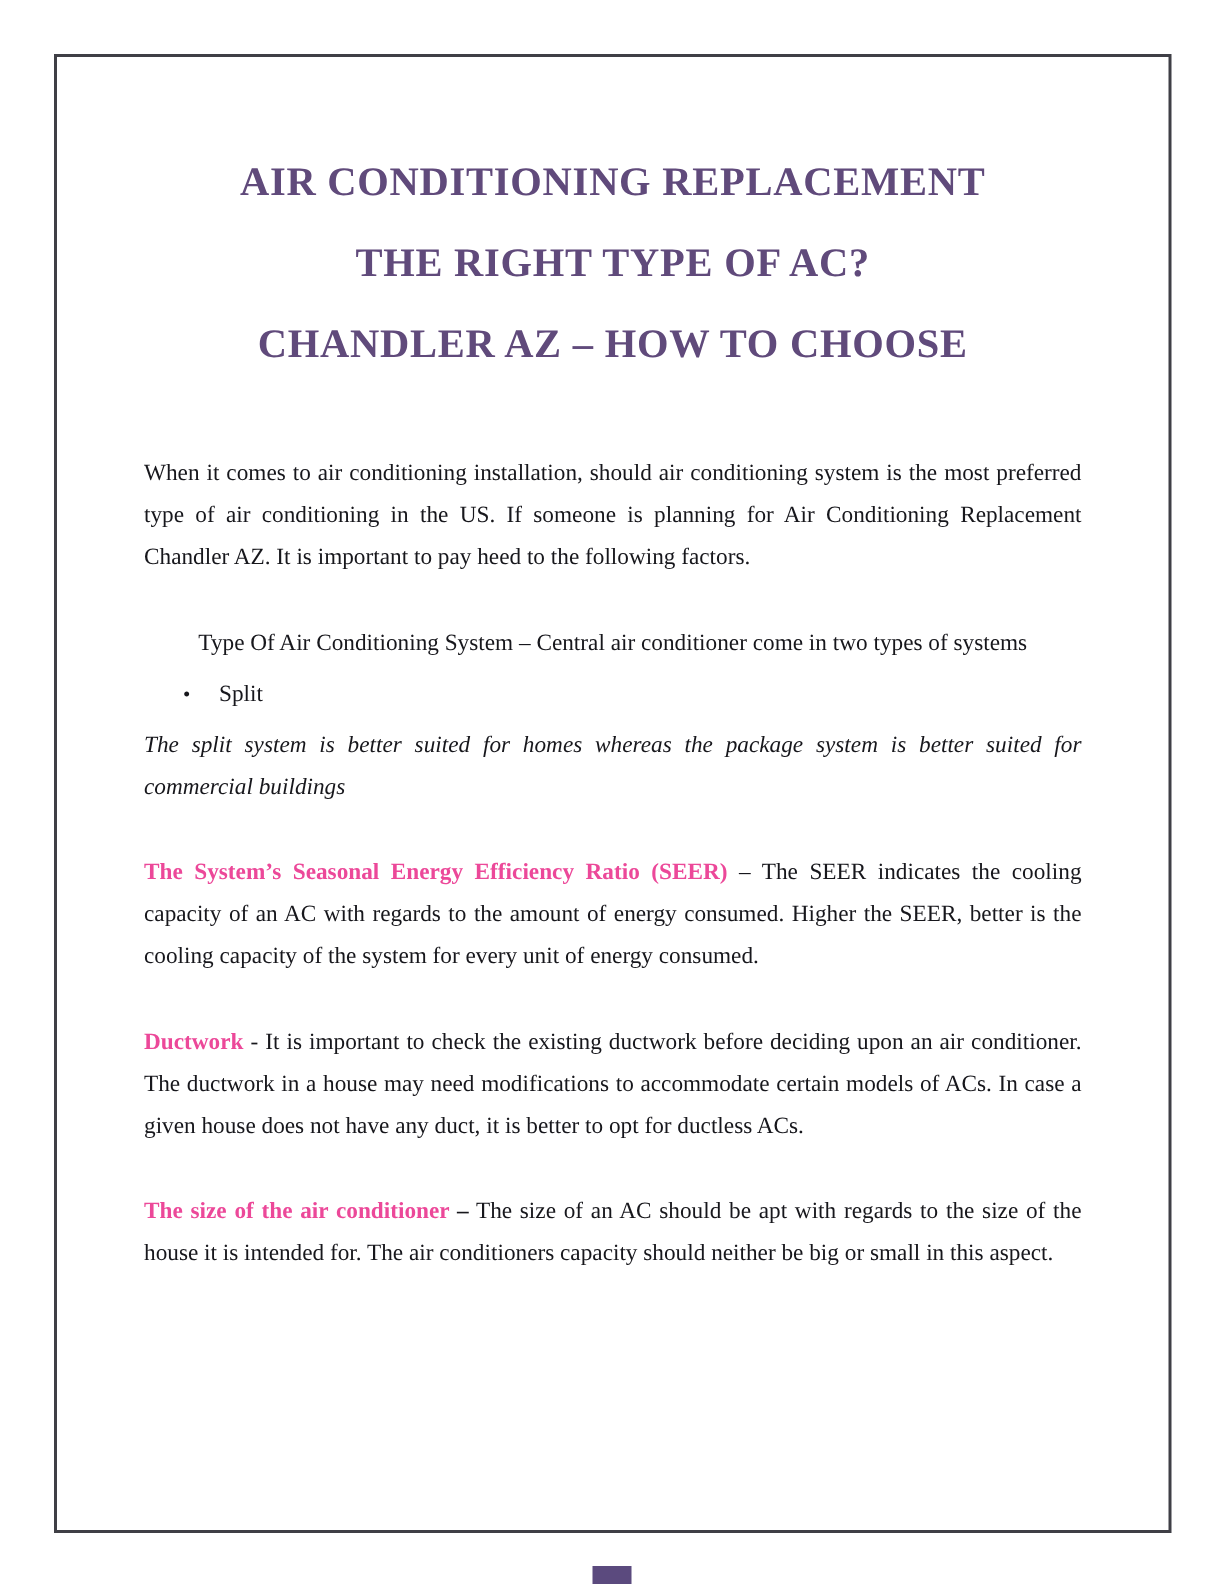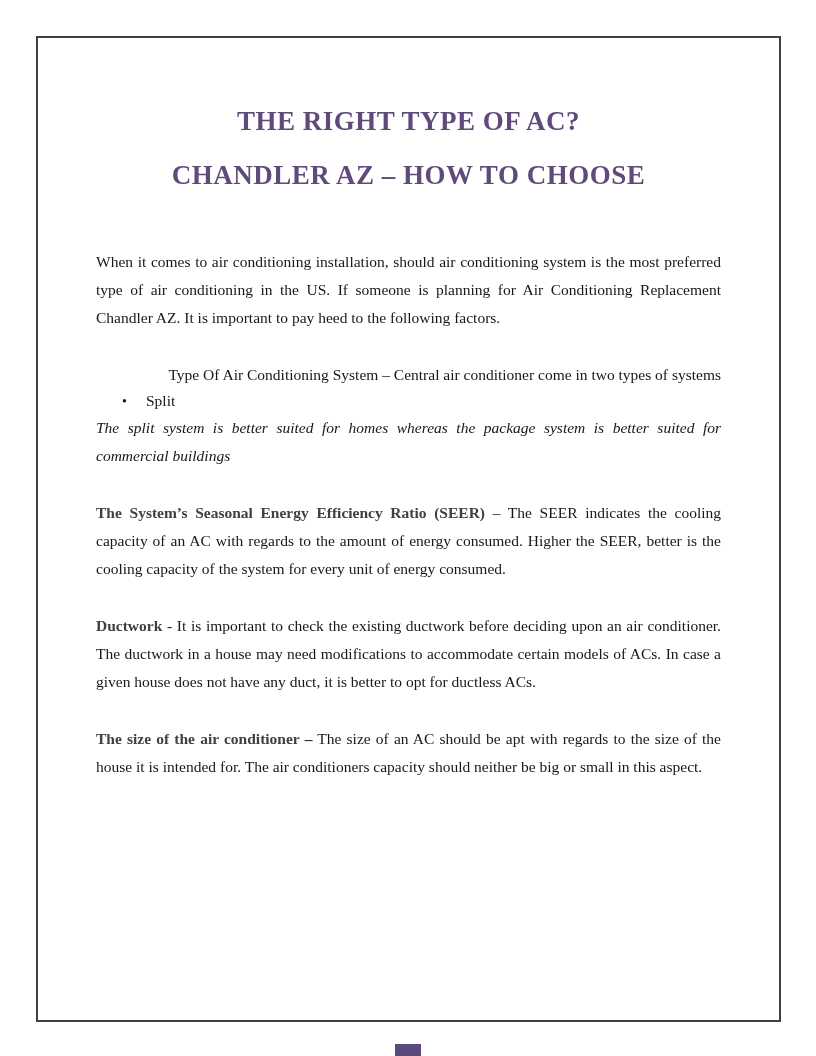--- a/index.html
+++ b/index.html
@@ -43,42 +43,42 @@
     margin: 6px 0 46px 0;
   }
   .para {
     font-size: 15.5px;
     line-height: 28px;
     text-align: justify;
     margin: 0 0 29px 0;
   }
   .para.tight {
     margin-bottom: 0;
-    text-align: right;
+    text-align: center;
   }
   .group {
     margin: 0 0 29px 0;
   }
   .bullet-list {
     list-style: none;
     margin: 0;
     padding: 0;
   }
   .bullet-item {
     font-size: 15.5px;
-    line-height: 24px;
+    line-height: 39px;
     padding-left: 26px;
   }
   .dot {
     display: inline-block;
     width: 24px;
     font-size: 14px;
   }
   .lead {
-    color: #404040;
+    color: #ec4899;
     font-weight: bold;
   }
   .dash-bold {
     font-weight: bold;
   }
   .footer-bar {
     position: absolute;
     left: 50%;
     transform: translateX(-50%);
     bottom: 0;
@@ -88,20 +88,21 @@
   }
 </style>
 </head>
 <body>
 
 <div class="page-border"></div>
 
 <div class="content">
 
   <div class="title">
+    <div>AIR CONDITIONING REPLACEMENT</div>
     <div>THE RIGHT TYPE OF AC?</div>
     <div>CHANDLER AZ – HOW TO CHOOSE</div>
   </div>
 
   <p class="para">When it comes to air conditioning installation, should air conditioning system is the most preferred type of air conditioning in the US. If someone is planning for Air Conditioning Replacement Chandler AZ. It is important to pay heed to the following factors.</p>
 
   <div class="group">
     <p class="para tight">Type Of Air Conditioning System – Central air conditioner come in two types of systems</p>
     <ul class="bullet-list">
       <li class="bullet-item">

